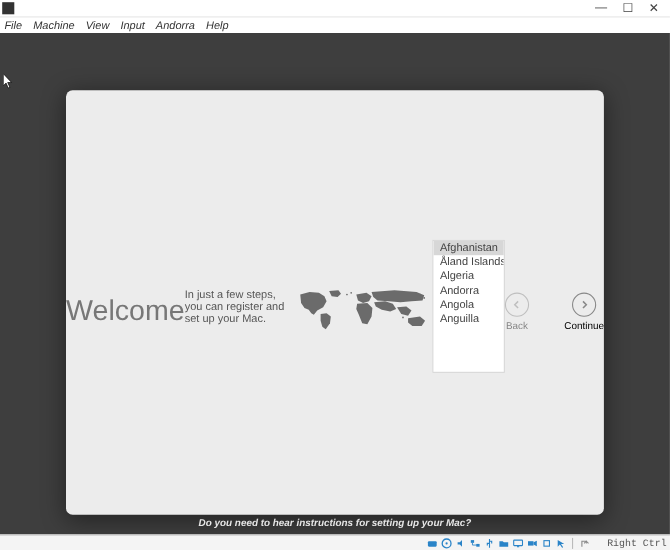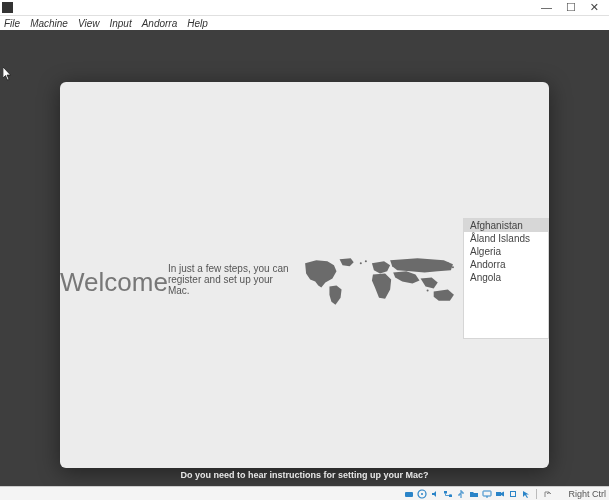--- a/index.html
+++ b/index.html
@@ -120,21 +120,21 @@
   font-size: 12px;
 }
 .voiceover-hint {
   position: absolute;
   bottom: 4px; left: 0; right: 0;
   text-align: center;
   font-size: 9px;
   color: #e6e6e6;
   line-height: 1.3;
 }
-.voiceover-hint .line1 { font-weight: 600; }
+.voiceover-hint .line1 { font-weight: 600; font-style: italic; }
 .statusbar {
   position: absolute;
   bottom: 0; left: 0; right: 0;
   height: 14px;
   background: #f4f4f4;
   border-top: 1px solid #ccc;
   display: flex;
   align-items: center;
   justify-content: flex-end;
   padding: 0 3px;
@@ -150,20 +150,21 @@
 }
 .statusbar .sep {
   width: 1px; height: 10px;
   background: #bbb;
   margin: 0 2px;
 }
 .statusbar .hostkey {
   font-size: 9px;
   color: #555;
   margin-left: 13px;
+  font-family: Liberation Mono, monospace;
 }
 .statusbar .kb-icon {
   width: 10px; height: 10px;
   color: #888;
 }
 </style>
 </head>
 <body>
 
 <div class="titlebar">
@@ -225,23 +226,42 @@
         <circle cx="260" cy="68" r="2"></circle>
       </g>
     </svg>
 
     <div class="country-list">
       <div class="item selected">Afghanistan</div>
       <div class="item">Åland Islands</div>
       <div class="item">Algeria</div>
       <div class="item">Andorra</div>
       <div class="item">Angola</div>
+      <div class="item">Anguilla</div>
 
     </div>
 
+    <div class="btn-row">
+      <div class="nav-btn disabled">
+        <div class="circle">
+          <svg width="10" height="10" viewBox="0 0 10 10">
+              <path d="M6 2 L3 5 L6 8" fill="none" stroke="currentColor" stroke-width="1.4"></path>
+            </svg>
+        </div>
+        <span>Back</span>
+      </div>
+      <div class="nav-btn">
+        <div class="circle">
+          <svg width="10" height="10" viewBox="0 0 10 10">
+              <path d="M4 2 L7 5 L4 8" fill="none" stroke="currentColor" stroke-width="1.4"></path>
+            </svg>
+        </div>
+        <span>Continue</span>
+      </div>
+    </div>
   </div>
 
   <div class="voiceover-hint">
     <div class="line1">Do you need to hear instructions for setting up your Mac?</div>
   </div>
 </div>
 
 <div class="statusbar">
   <span class="tray-icon">
       <svg width="10" height="10" viewBox="0 0 10 10">

